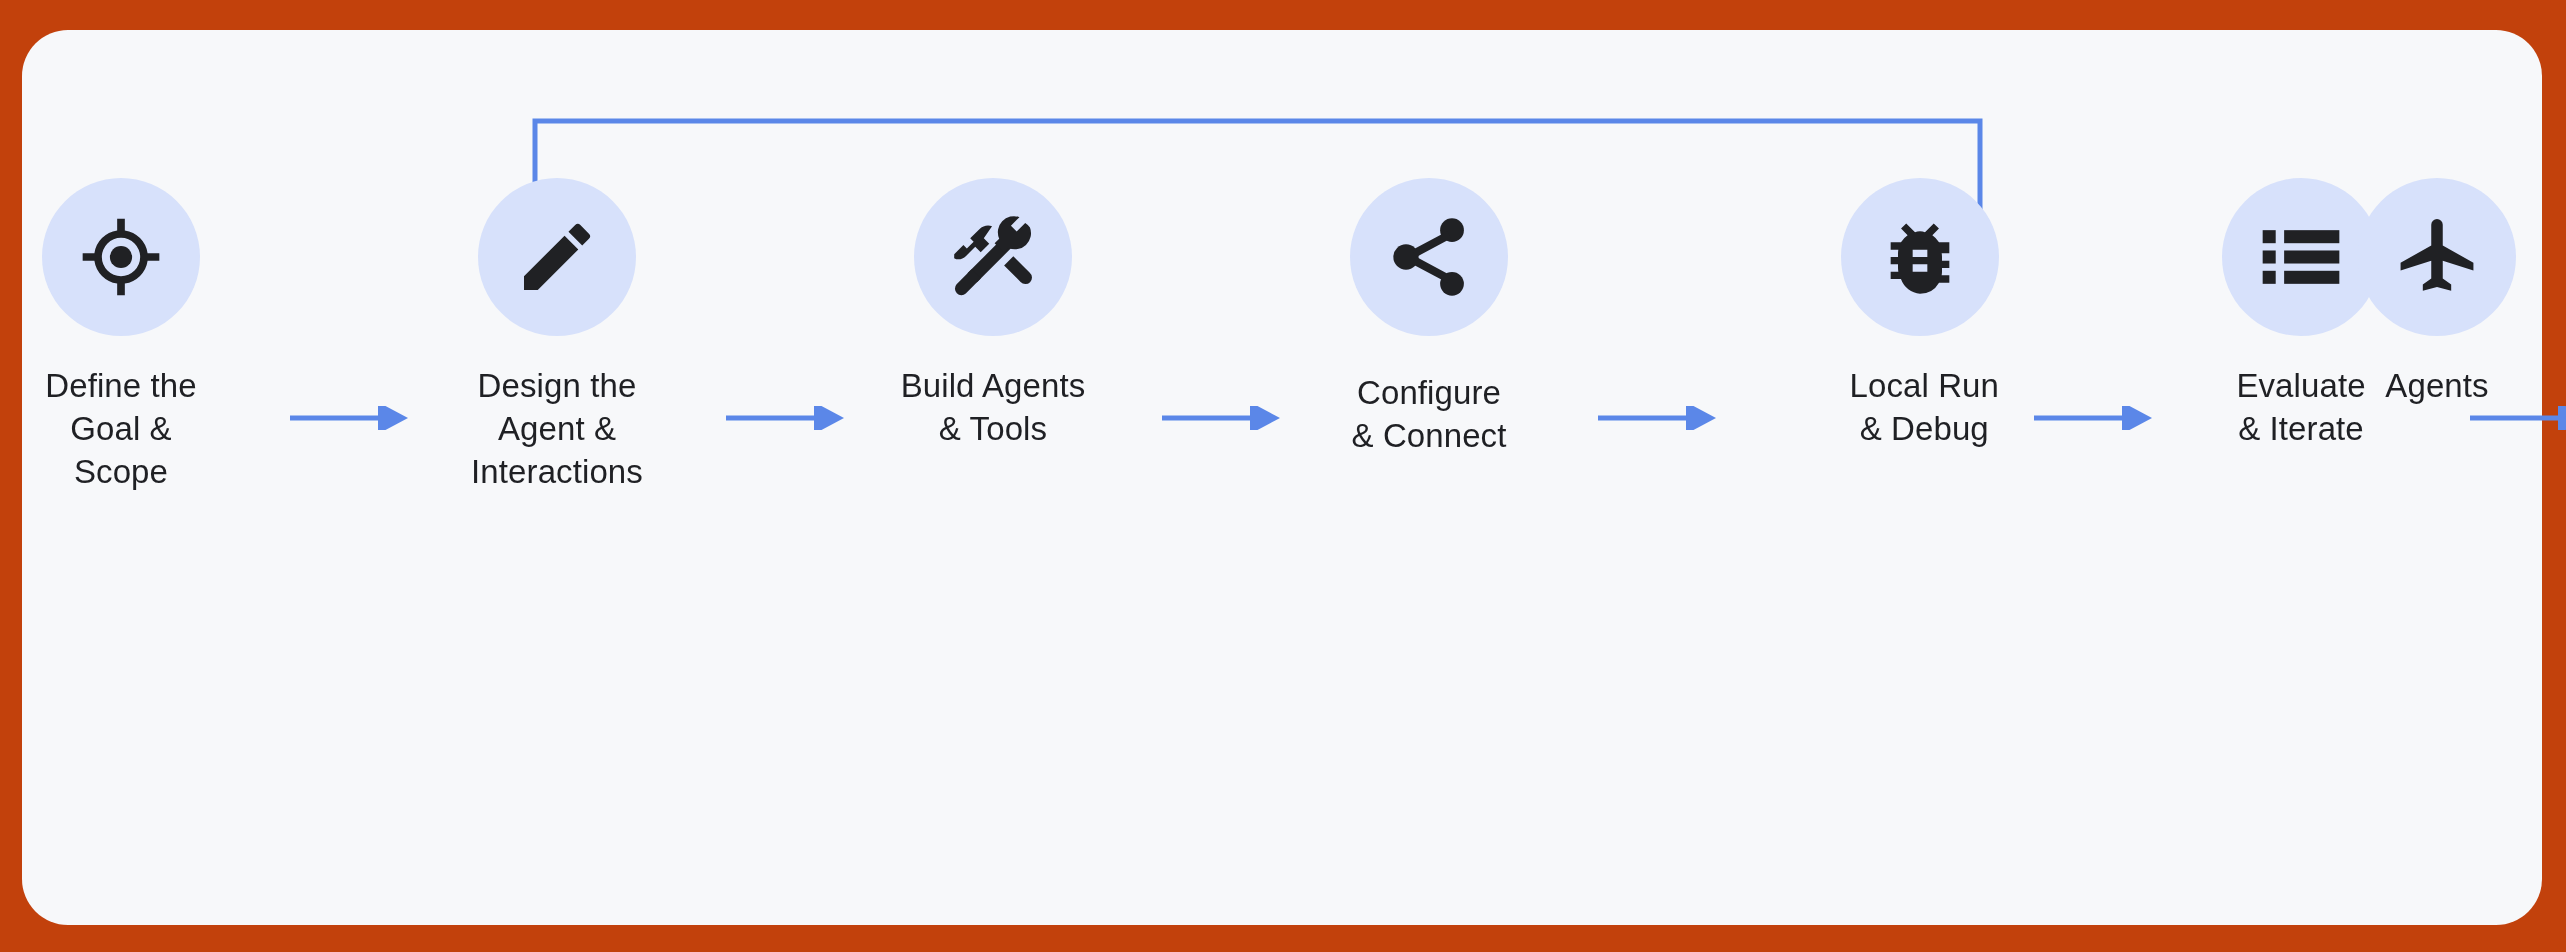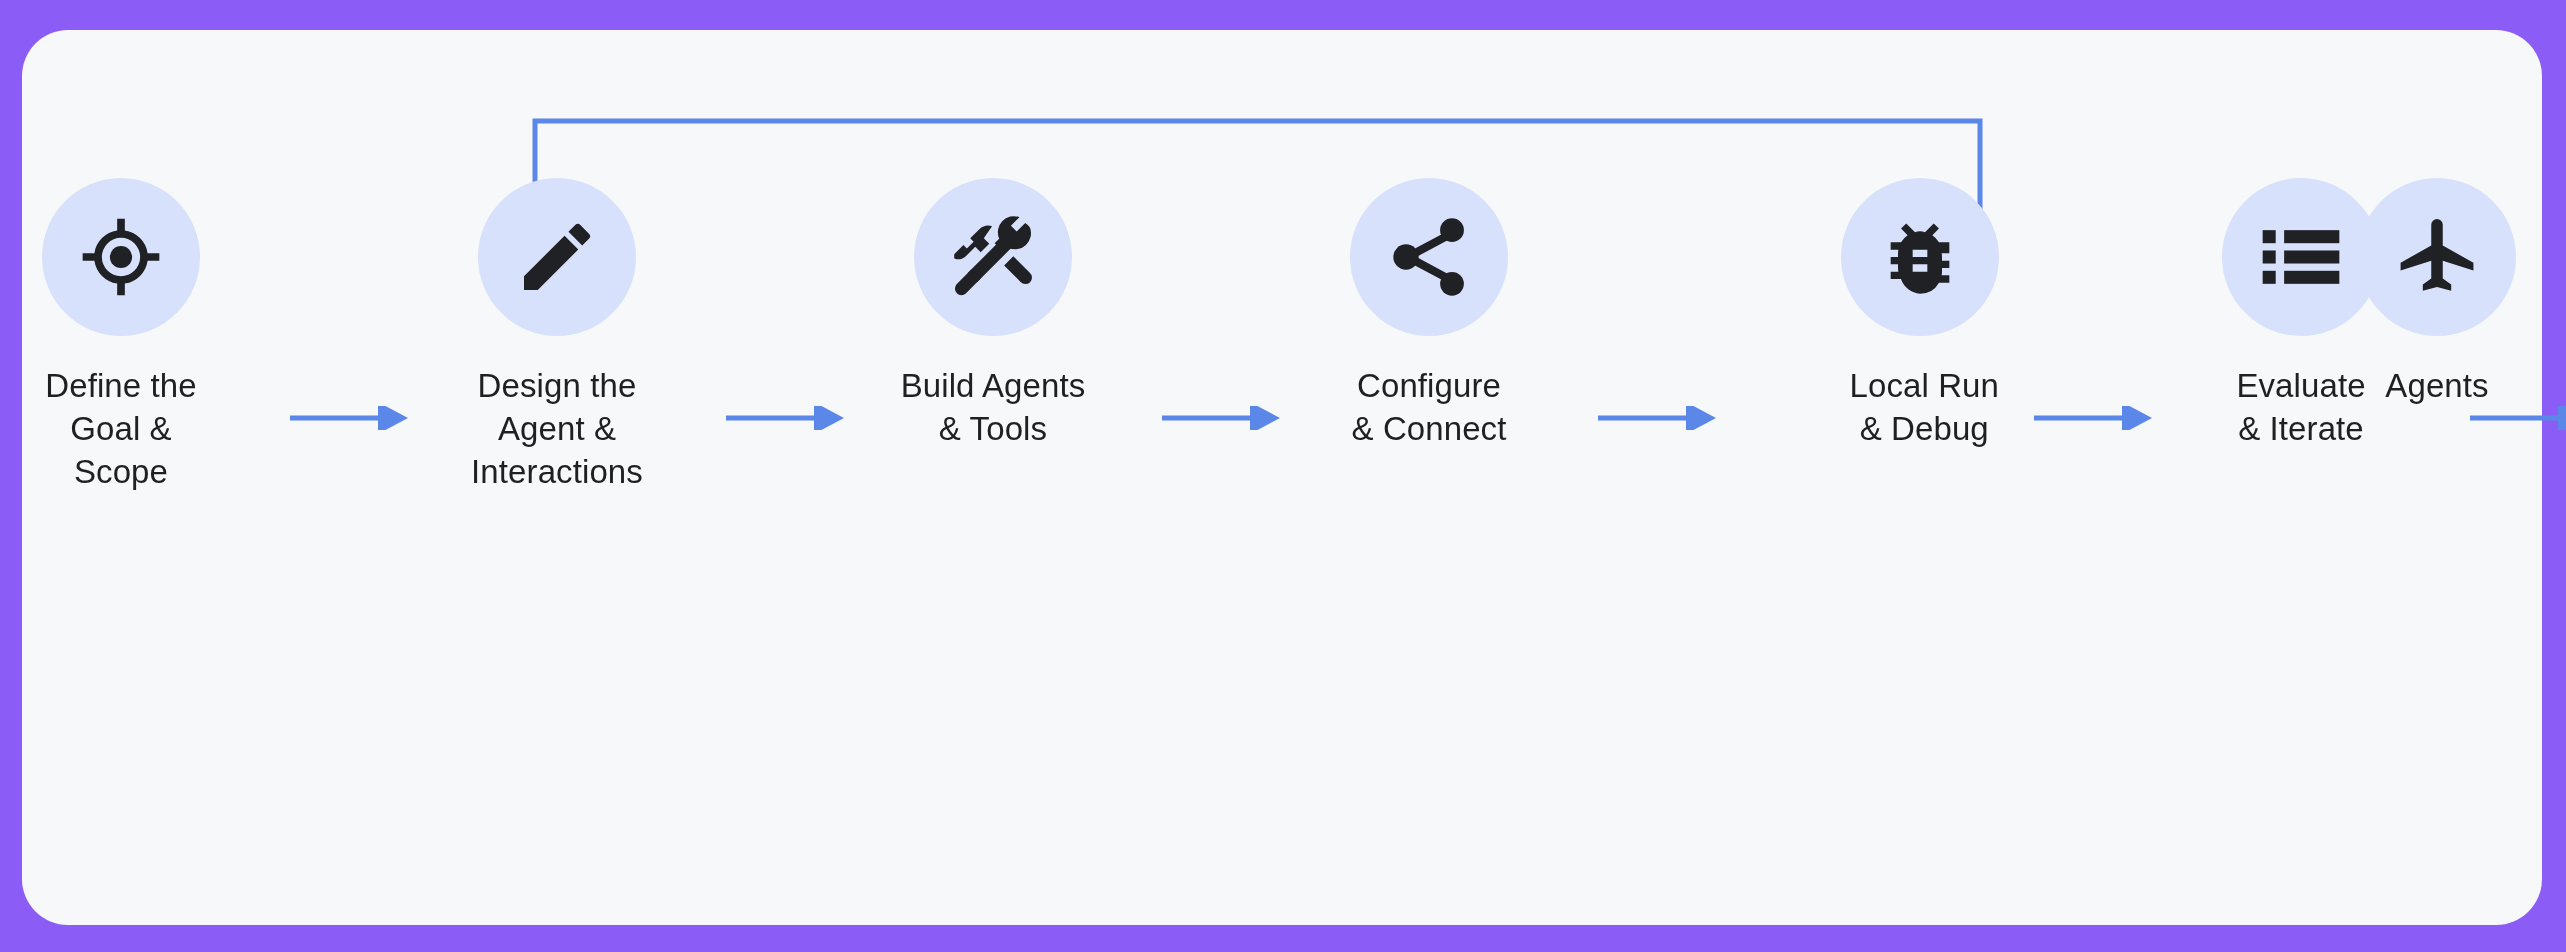--- a/index.html
+++ b/index.html
@@ -5,21 +5,21 @@
   html, body {
     margin: 0;
     padding: 0;
     background: #ffffff;
     font-family: "Liberation Sans", sans-serif;
   }
   #stage {
     position: relative;
     width: 2566px;
     height: 952px;
-    background: #8b5cf6;
+    background: #c2410c;
     overflow: hidden;
   }
   #panel {
     position: absolute;
     left: 22px;
     top: 30px;
     width: 2520px;
     height: 895px;
     background: #f7f8fa;
     border-radius: 46px;
@@ -149,21 +149,21 @@
 &amp; Tools</div>
     </div>
 
     <div class="connector" style="left:1140px;width:120px;">
       <svg width="120" height="24" viewBox="0 0 120 24">
         <line x1="0" y1="12" x2="96" y2="12" stroke="#5b87e8" stroke-width="5"></line>
         <polygon points="118,12 88,28 88,-4" fill="#5b87e8"></polygon>
       </svg>
     </div>
 
-    <div class="node" style="left:1273px;">
+    <div class="node" style="left:1273px;gap:7px;">
       <div class="bubble">
         <span>
           <svg width="92" height="92" viewBox="0 0 24 24" fill="#202124">
             <circle cx="18" cy="5" r="3.1"></circle>
             <circle cx="18" cy="19" r="3.1"></circle>
             <circle cx="6" cy="12" r="3.3"></circle>
             <path d="M7.6 10.2l9.2-4.9.9 1.9-9.2 4.9zM7.6 13.8l9.2 4.9.9-1.9-9.2-4.9z"></path>
           </svg>
         </span>
       </div>

